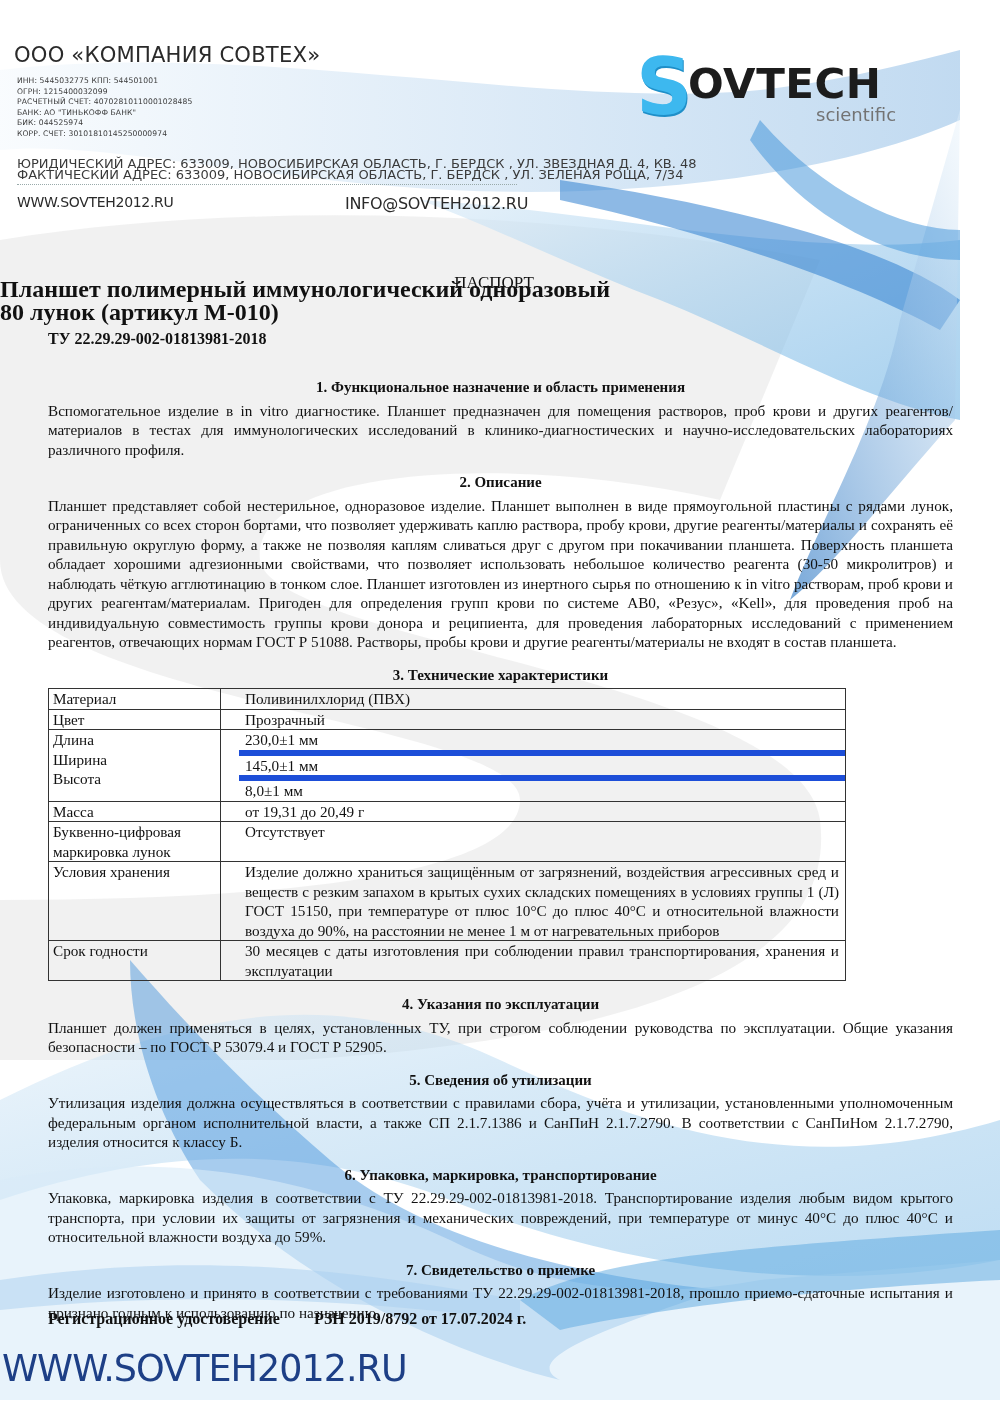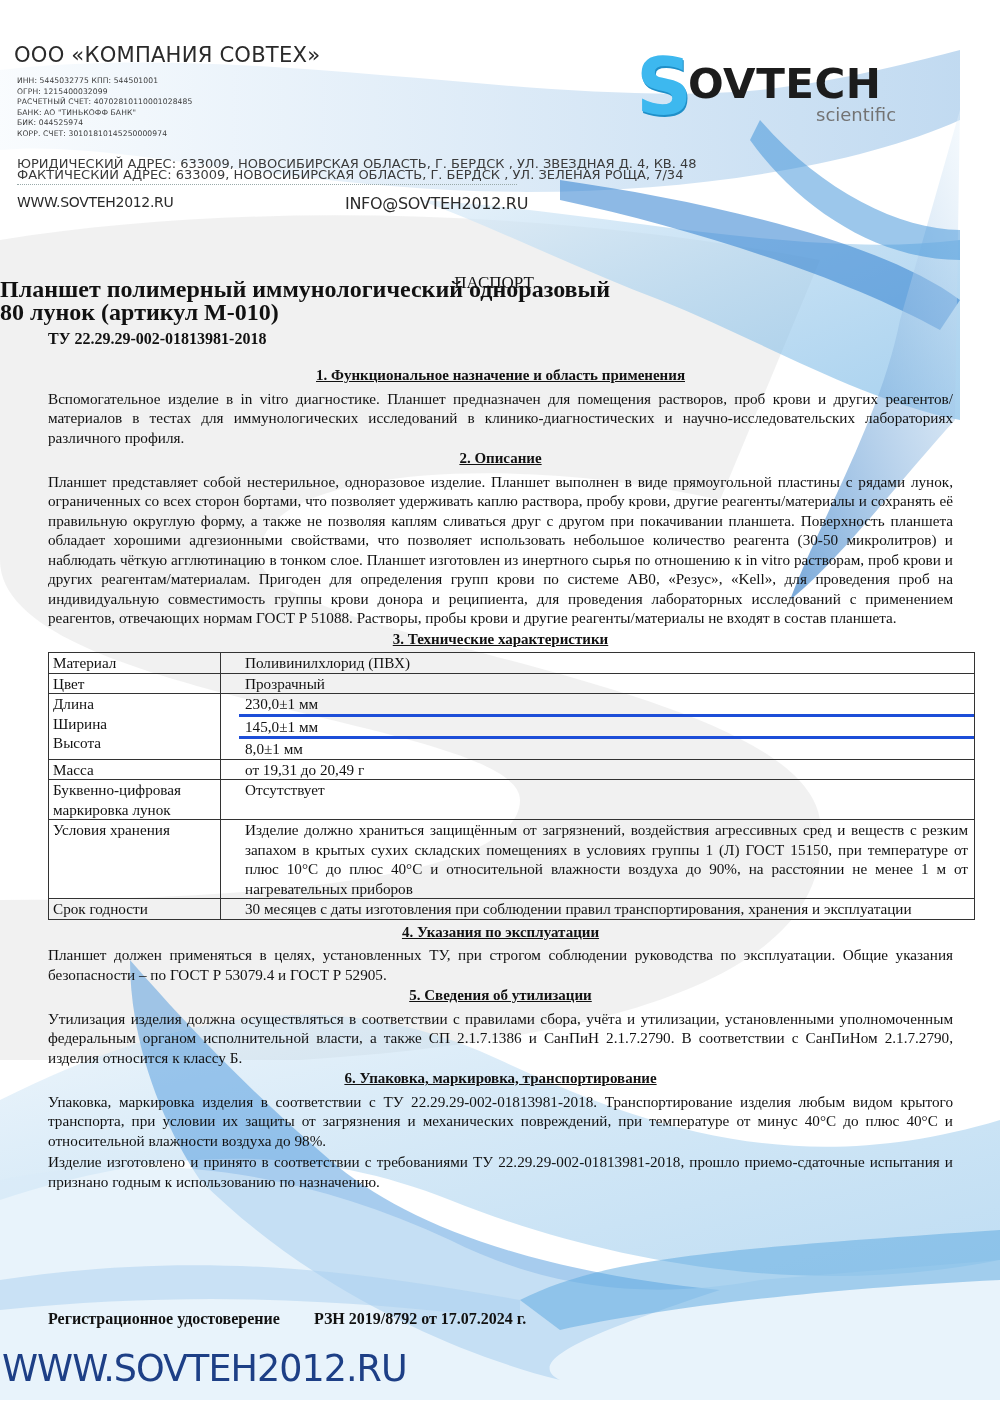--- a/index.html
+++ b/index.html
@@ -24,29 +24,29 @@
   .logo-s { position:absolute; left:0; top:0; font-family:"DejaVu Sans", sans-serif; font-weight:700; font-size:78px; line-height:78px; color:#3db8ef; text-shadow:1px 2px 0 #1f8fc8; }
   .logo-word { position:absolute; left:52px; top:14px; font-family:"DejaVu Sans", sans-serif; font-weight:700; font-size:40px; line-height:44px; color:#1c1c1c; letter-spacing:0.5px; transform:scaleX(1.05); transform-origin:left; }
   .logo-sub { position:absolute; left:180px; top:56px; font-family:"DejaVu Sans", sans-serif; font-size:18px; color:#737373; }
 
   
   .doc-kind { position:absolute; left:0; right:12px; top:236px; text-align:center; font-size:17px;margin-top:37px; }
   .doc-title { position:absolute; left:0; right:8px; top:278px; text-align:left; font-size:24px; font-weight:700; line-height:23px; }
   .spec-code { position:absolute; left:48px; top:330px; font-size:16px; font-weight:700; }
 
   .content { position:absolute; left:48px; width:905px; top:364px; font-size:15.2px; line-height:19.5px; }
-  .h { text-align:center; font-weight:700; font-size:15px; margin:2px 0 3px;text-decoration:underline; }
+  .h { text-align:center; font-weight:700; font-size:15px; margin:14px 0 3px; }
   .p { text-align:justify; margin-bottom:2px; }
 
-  table.specs { width:927px; border-collapse:collapse; margin:3px 0 3px; font-size:15.2px; line-height:19.5px; }
+  table.specs { width:798px; border-collapse:collapse; margin:3px 0 3px; font-size:15.2px; line-height:19.5px; }
   table.specs td { border:1px solid #333; padding:0 4px 0 4px; vertical-align:top; }
   table.specs td.k { width:172px; }
   table.specs td.v { text-align:justify; padding-left:24px; padding-right:6px; }
   .dim-row td.v { padding-top:0; padding-bottom:0; }
-  .sub { border-bottom:3px solid #1d4ed8; margin:0 -6px; padding:0 6px; }
+  .sub { border-bottom:6px solid #1d4ed8; margin:0 -6px; padding:0 6px; }
   .sub:last-child { border-bottom:none; }
 
   .reg { position:absolute; left:48px; top:1310px; font-size:16px; font-weight:700; }
   .reg .num { margin-left:30px; }
 
   .site-bottom { position:absolute; left:2px; top:1346px; font-family:"DejaVu Sans", sans-serif; font-size:38px; color:#1d3f86; letter-spacing:-1px; transform:scaleX(0.96); transform-origin:left; }
 </style>
 </head>
 <body>
 
@@ -164,22 +164,23 @@
     </tbody>
       </table>
 
     <div class="h">4. Указания по эксплуатации</div>
     <div class="p">Планшет должен применяться в целях, установленных ТУ, при строгом соблюдении руководства по эксплуатации. Общие указания безопасности – по ГОСТ Р 53079.4 и ГОСТ Р 52905.</div>
 
     <div class="h">5. Сведения об утилизации</div>
     <div class="p">Утилизация изделия должна осуществляться в соответствии с правилами сбора, учёта и утилизации, установленными уполномоченным федеральным органом исполнительной власти, а также СП 2.1.7.1386 и СанПиН 2.1.7.2790. В соответствии с СанПиНом 2.1.7.2790, изделия относится к классу Б.</div>
 
     <div class="h">6. Упаковка, маркировка, транспортирование</div>
-    <div class="p">Упаковка, маркировка изделия в соответствии с ТУ 22.29.29-002-01813981-2018. Транспортирование изделия любым видом крытого транспорта, при условии их защиты от загрязнения и механических повреждений, при температуре от минус 40°С до плюс 40°С и относительной влажности воздуха до 98%.</div>
+    <div class="p">Упаковка, маркировка изделия в соответствии с ТУ 22.29.29-002-01813981-2018. Транспортирование изделия любым видом крытого транспорта, при условии их защиты от загрязнения и механических повреждений, при температуре от минус 40°С до плюс 40°С и относительной влажности воздуха до 59%.</div>
 
+    <div class="h">7. Свидетельство о приемке</div>
     <div class="p">Изделие изготовлено и принято в соответствии с требованиями ТУ 22.29.29-002-01813981-2018, прошло приемо-сдаточные испытания и признано годным к использованию по назначению.</div>
   </div>
 
   <div class="reg">
     <span>Регистрационное удостоверение</span>
     <span class="num">РЗН 2019/8792 от 17.07.2024 г.</span>
   </div>
 
   <div class="site-bottom">WWW.SOVTEH2012.RU</div>
 </div>

